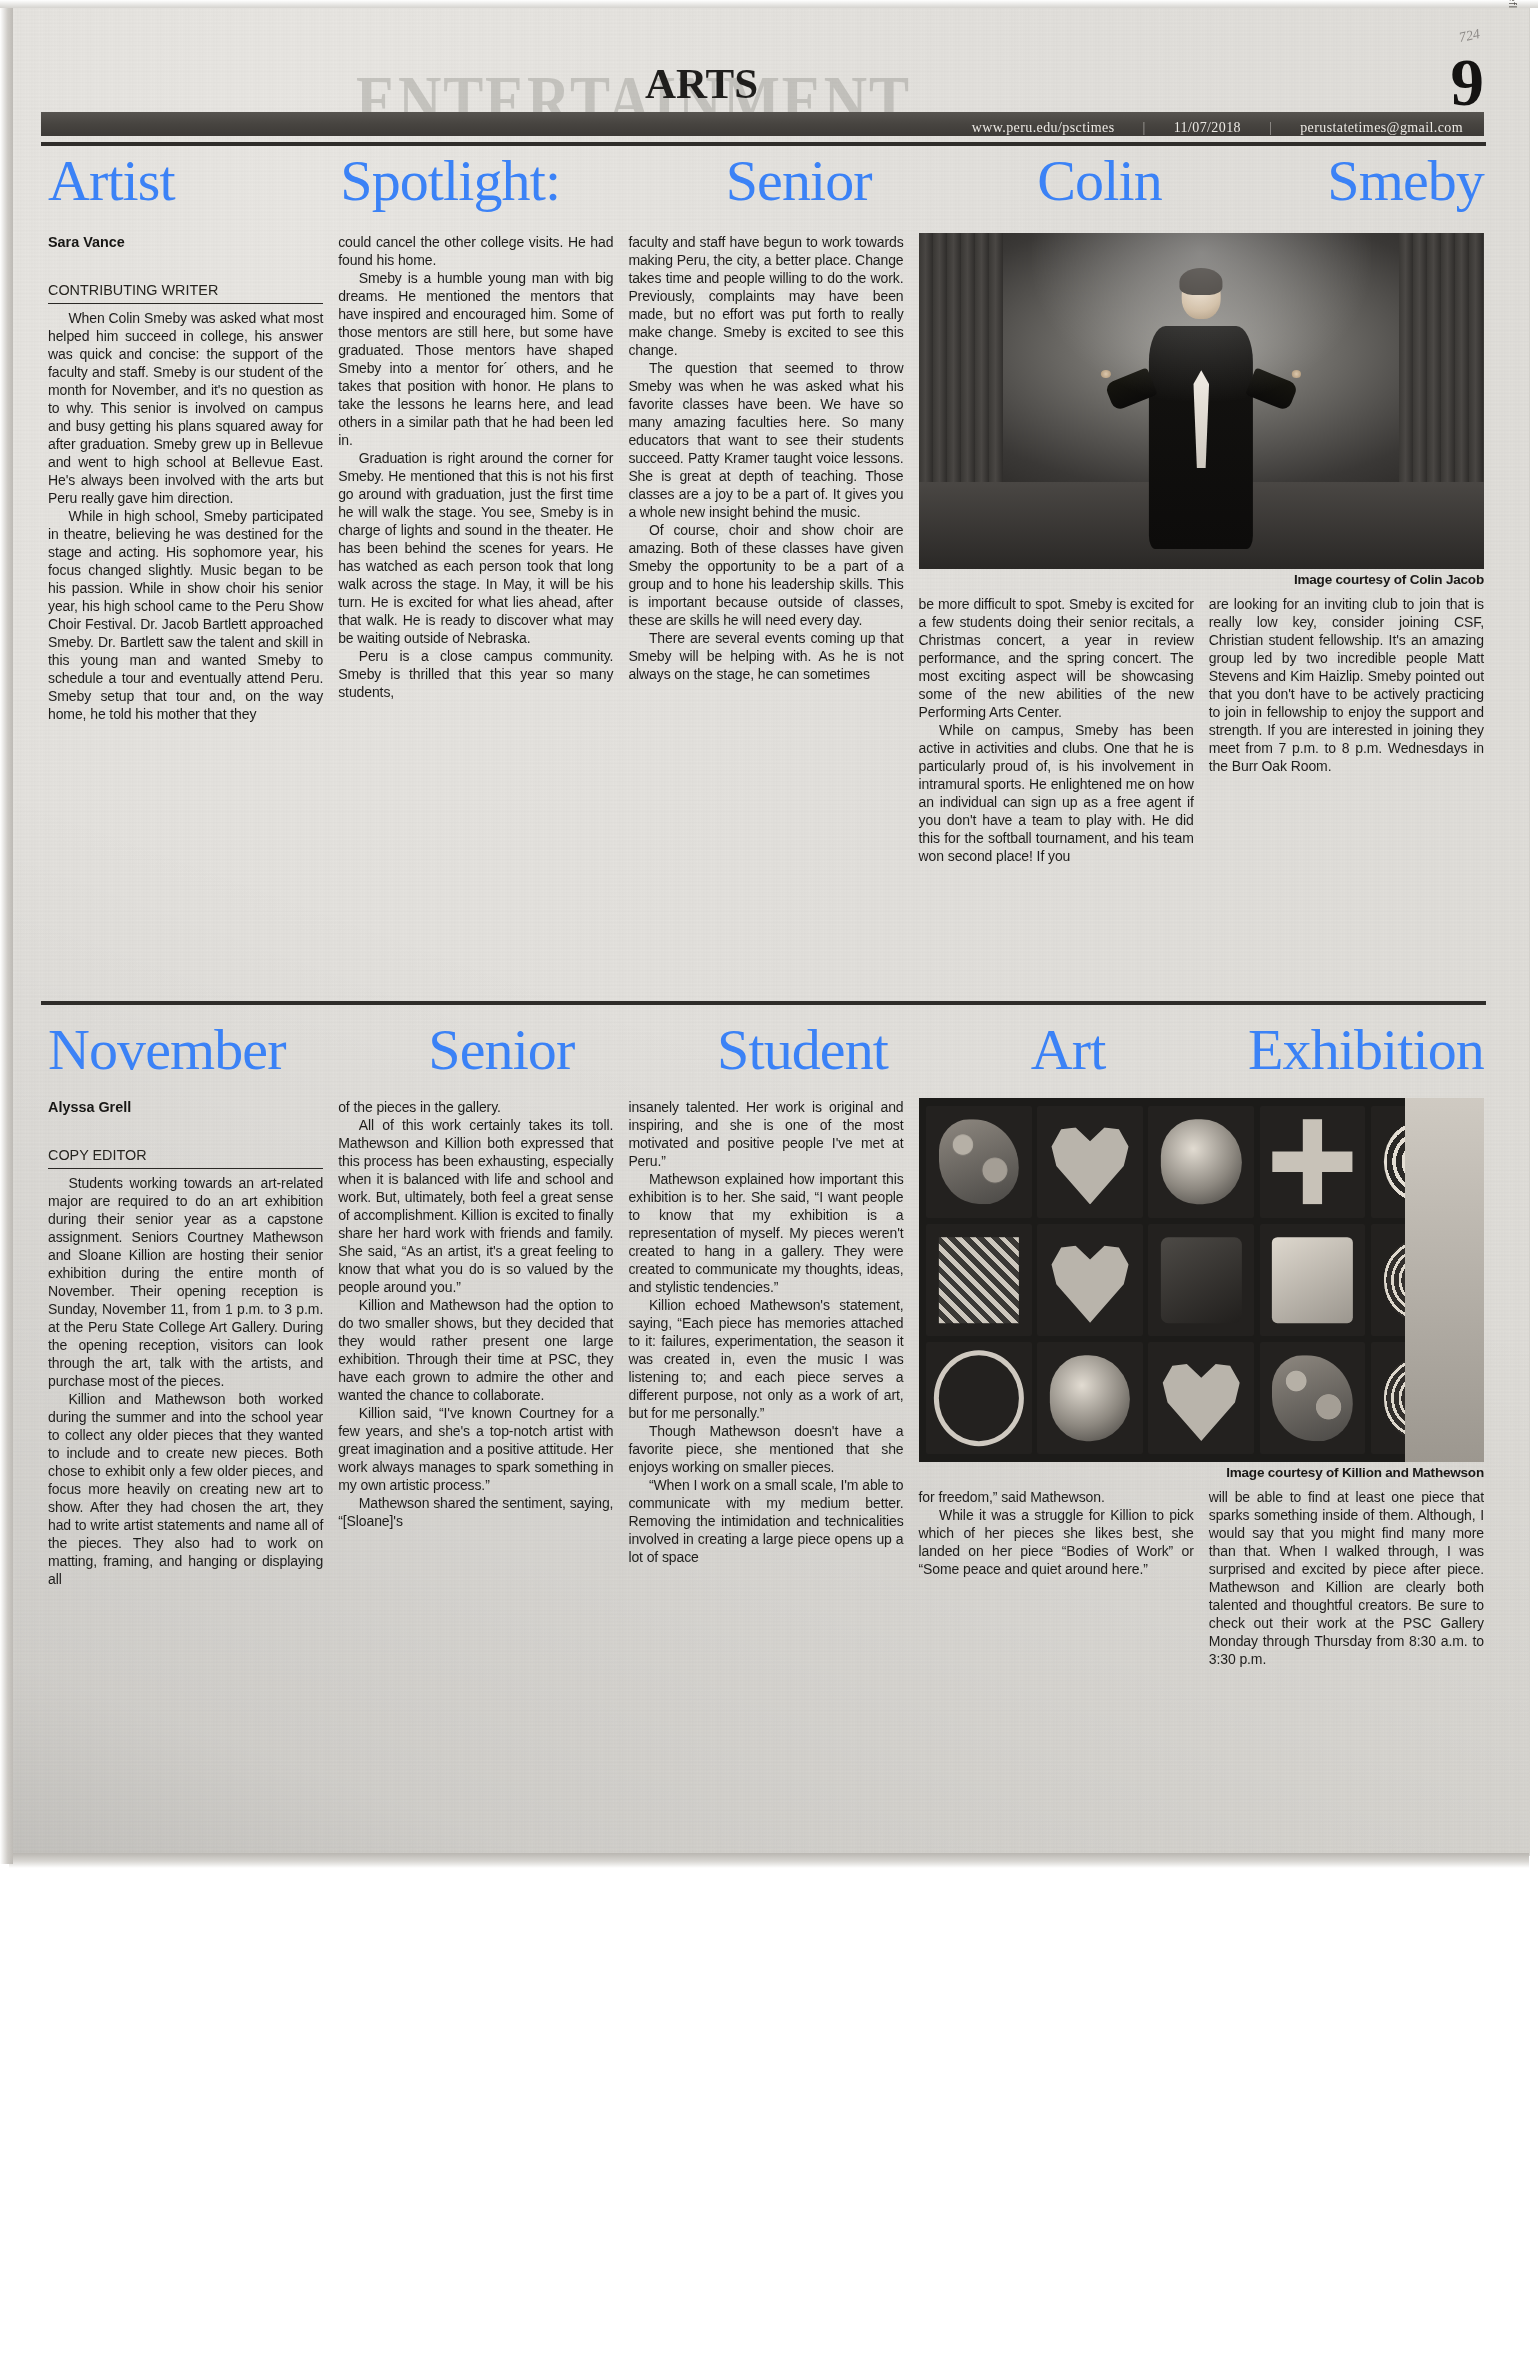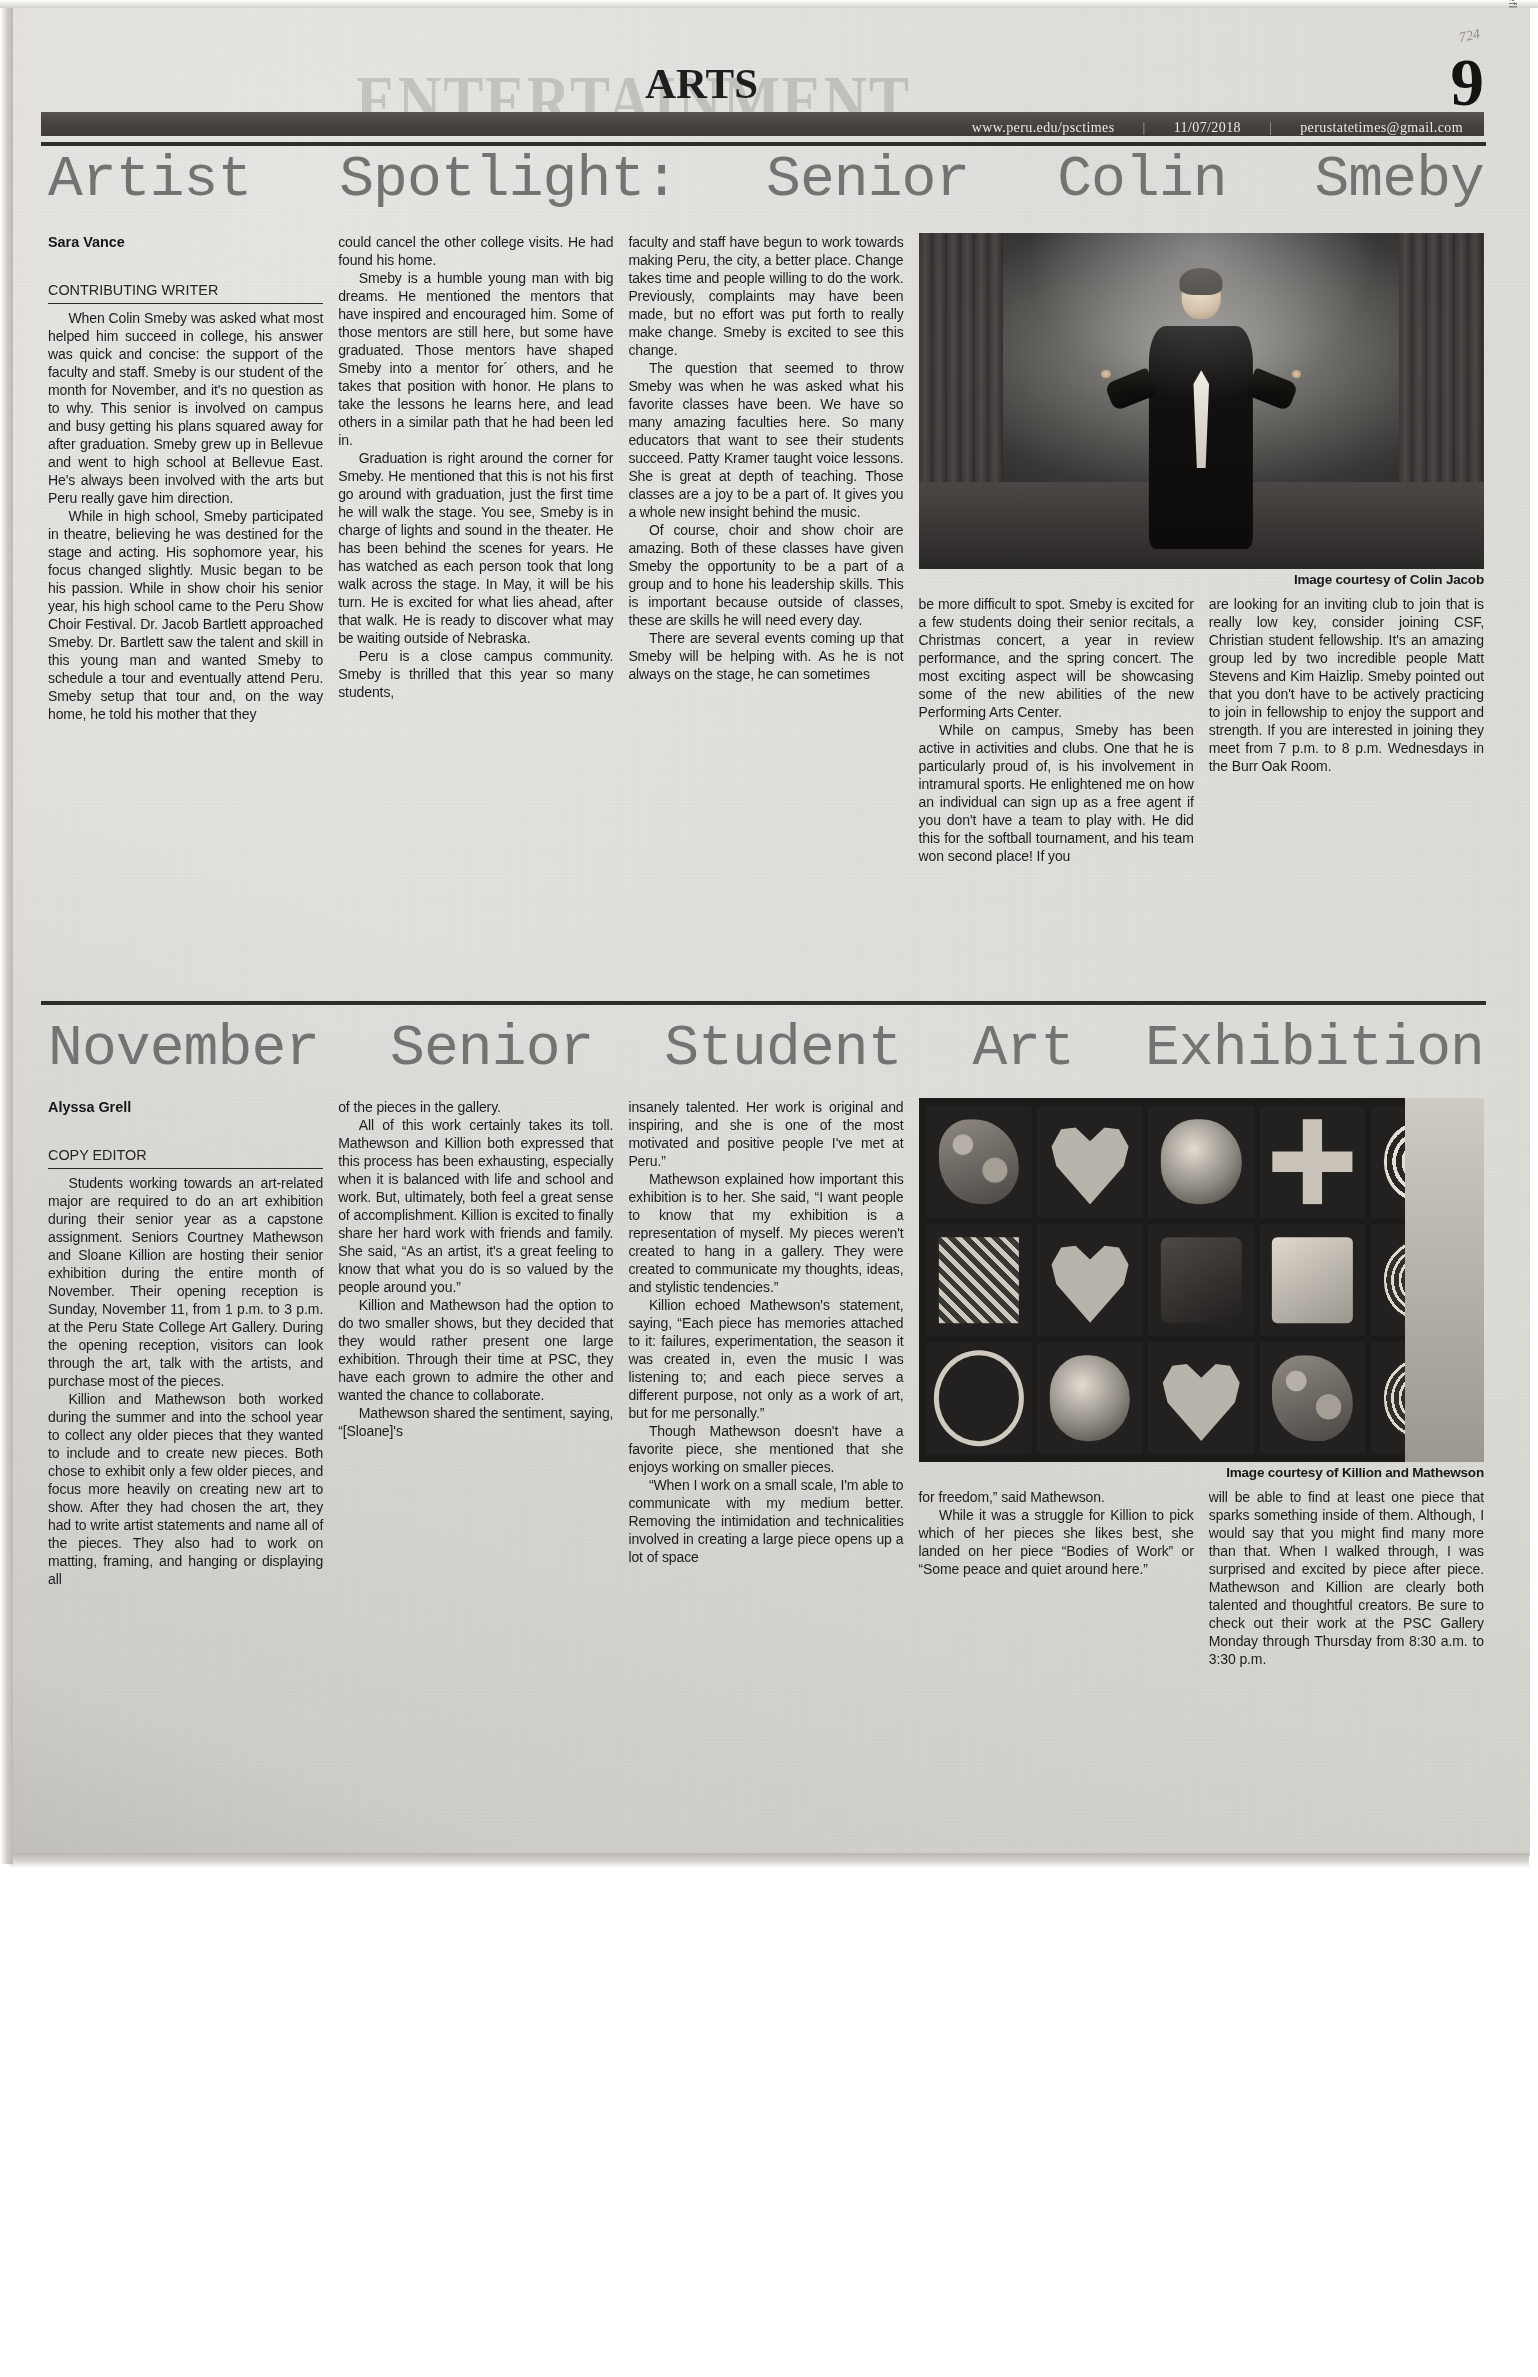--- a/index.html
+++ b/index.html
@@ -101,23 +101,23 @@
   .film-tab{
     position:absolute;right:1.9px;top:9.3px;
     font-size:10.3px;color:#55524e;letter-spacing:0.9px;
     transform:rotate(90deg);transform-origin:right top;
     font-family:"Liberation Sans", sans-serif;
   }
 
   
   .headline{
     position:absolute;
-    font-family:Liberation Mono, monospace;
+    font-family:Liberation Serif, serif;
     font-weight:400;
-    color:#737373;
+    color:#3b82f6;
     white-space:nowrap;
     letter-spacing:-0.9px;
     text-align:center;
   }
   #headline-1{left:48px;top:147px;width:1436px;font-size:58px;
     display:flex;justify-content:space-between;}
   #headline-2{left:48px;top:1016px;width:1436px;font-size:58px;
     display:flex;justify-content:space-between;}
   .headline span{display:inline-block;}
 
@@ -404,20 +404,21 @@
           <div class="byline-role">COPY EDITOR</div>
           <div class="byline-rule"></div>
           <p class="body">Students working towards an art-related major are required to do an art exhibition during their senior year as a capstone assignment. Seniors Courtney Mathewson and Sloane Killion are hosting their senior exhibition during the entire month of November. Their opening reception is Sunday, November 11, from 1 p.m. to 3 p.m. at the Peru State College Art Gallery. During the opening reception, visitors can look through the art, talk with the artists, and purchase most of the pieces.</p>
           <p class="body">Killion and Mathewson both worked during the summer and into the school year to collect any older pieces that they wanted to include and to create new pieces. Both chose to exhibit only a few older pieces, and focus more heavily on creating new art to show. After they had chosen the art, they had to write artist statements and name all of the pieces. They also had to work on matting, framing, and hanging or displaying all</p>
         </div>
 
         <div class="col">
           <p class="body cont">of the pieces in the gallery.</p>
           <p class="body">All of this work certainly takes its toll. Mathewson and Killion both expressed that this process has been exhausting, especially when it is balanced with life and school and work. But, ultimately, both feel a great sense of accomplishment. Killion is excited to finally share her hard work with friends and family. She said, “As an artist, it's a great feeling to know that what you do is so valued by the people around you.”</p>
           <p class="body">Killion and Mathewson had the option to do two smaller shows, but they decided that they would rather present one large exhibition. Through their time at PSC, they have each grown to admire the other and wanted the chance to collaborate.</p>
+          <p class="body">Killion said, “I've known Courtney for a few years, and she's a top-notch artist with great imagination and a positive attitude. Her work always manages to spark something in my own artistic process.”</p>
           <p class="body">Mathewson shared the sentiment, saying, “[Sloane]'s</p>
         </div>
 
         <div class="col">
           <p class="body cont">insanely talented. Her work is original and inspiring, and she is one of the most motivated and positive people I've met at Peru.”</p>
           <p class="body">Mathewson explained how important this exhibition is to her. She said, “I want people to know that my exhibition is a representation of myself. My pieces weren't created to hang in a gallery. They were created to communicate my thoughts, ideas, and stylistic tendencies.”</p>
           <p class="body">Killion echoed Mathewson's statement, saying, “Each piece has memories attached to it: failures, experimentation, the season it was created in, even the music I was listening to; and each piece serves a different purpose, not only as a work of art, but for me personally.”</p>
           <p class="body">Though Mathewson doesn't have a favorite piece, she mentioned that she enjoys working on smaller pieces.</p>
           <p class="body">“When I work on a small scale, I'm able to communicate with my medium better. Removing the intimidation and technicalities involved in creating a large piece opens up a lot of space</p>
         </div>

